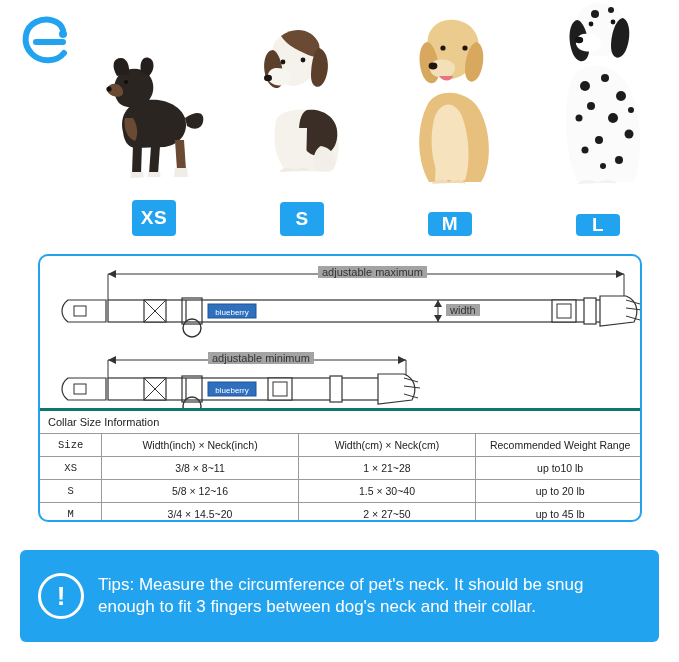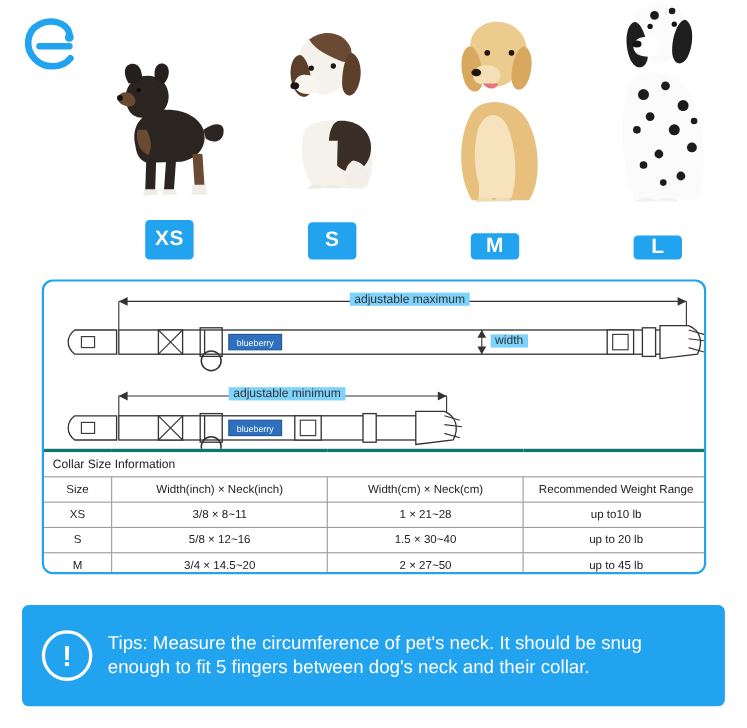--- a/index.html
+++ b/index.html
@@ -88,21 +88,21 @@
   }
   .collar-area {
     position: relative;
     height: 152px;
     width: 100%;
   }
   .dim-label {
     position: absolute;
     font-size: 11px;
     color: #333;
-    background: #7dd3fc;
+    background: #a3a3a3;
     padding: 0 4px;
     white-space: nowrap;
   }
 
   
   .size-table {
     position: absolute;
     left: 0;
     top: 152px;
     width: 604px;
@@ -125,21 +125,21 @@
     border-top: 3px solid #0f766e;
     font-size: 11px;
   }
   .size-table tr.header-row td {
     font-size: 10.5px;
   }
   .col-size { width: 56px; }
   .col-inch { width: 200px; }
   .col-cm   { width: 180px; }
   .col-wt   { width: 168px; margin-top: 20px; }
-  .size-table td.edge-left { border-left: none; }
+  .size-table td.edge-left { border-left: none; font-family: Liberation Mono, monospace; }
   .size-table td.edge-right { border-right: none; }
 
   
   .tips-banner {
     position: absolute;
     left: 20px;
     top: 550px;
     width: 639px;
     height: 92px;
     background: #22a3ef;
@@ -427,16 +427,16 @@
           <td>2 × 27~50</td>
           <td class="edge-right">up to 45 lb</td>
         </tr>
 
       </tbody>
     </table>
   </div>
 
   <div class="tips-banner">
     <div class="tips-icon">!</div>
-    <div class="tips-text">Tips: Measure the circumference of pet's neck. It should be snug enough to fit 5 fingers between dog's neck and their collar.</div>
+    <div class="tips-text">Tips: Measure the circumference of pet's neck. It should be snug enough to fit 3 fingers between dog's neck and their collar.</div>
   </div>
 
 </div>
 
 </body></html>

